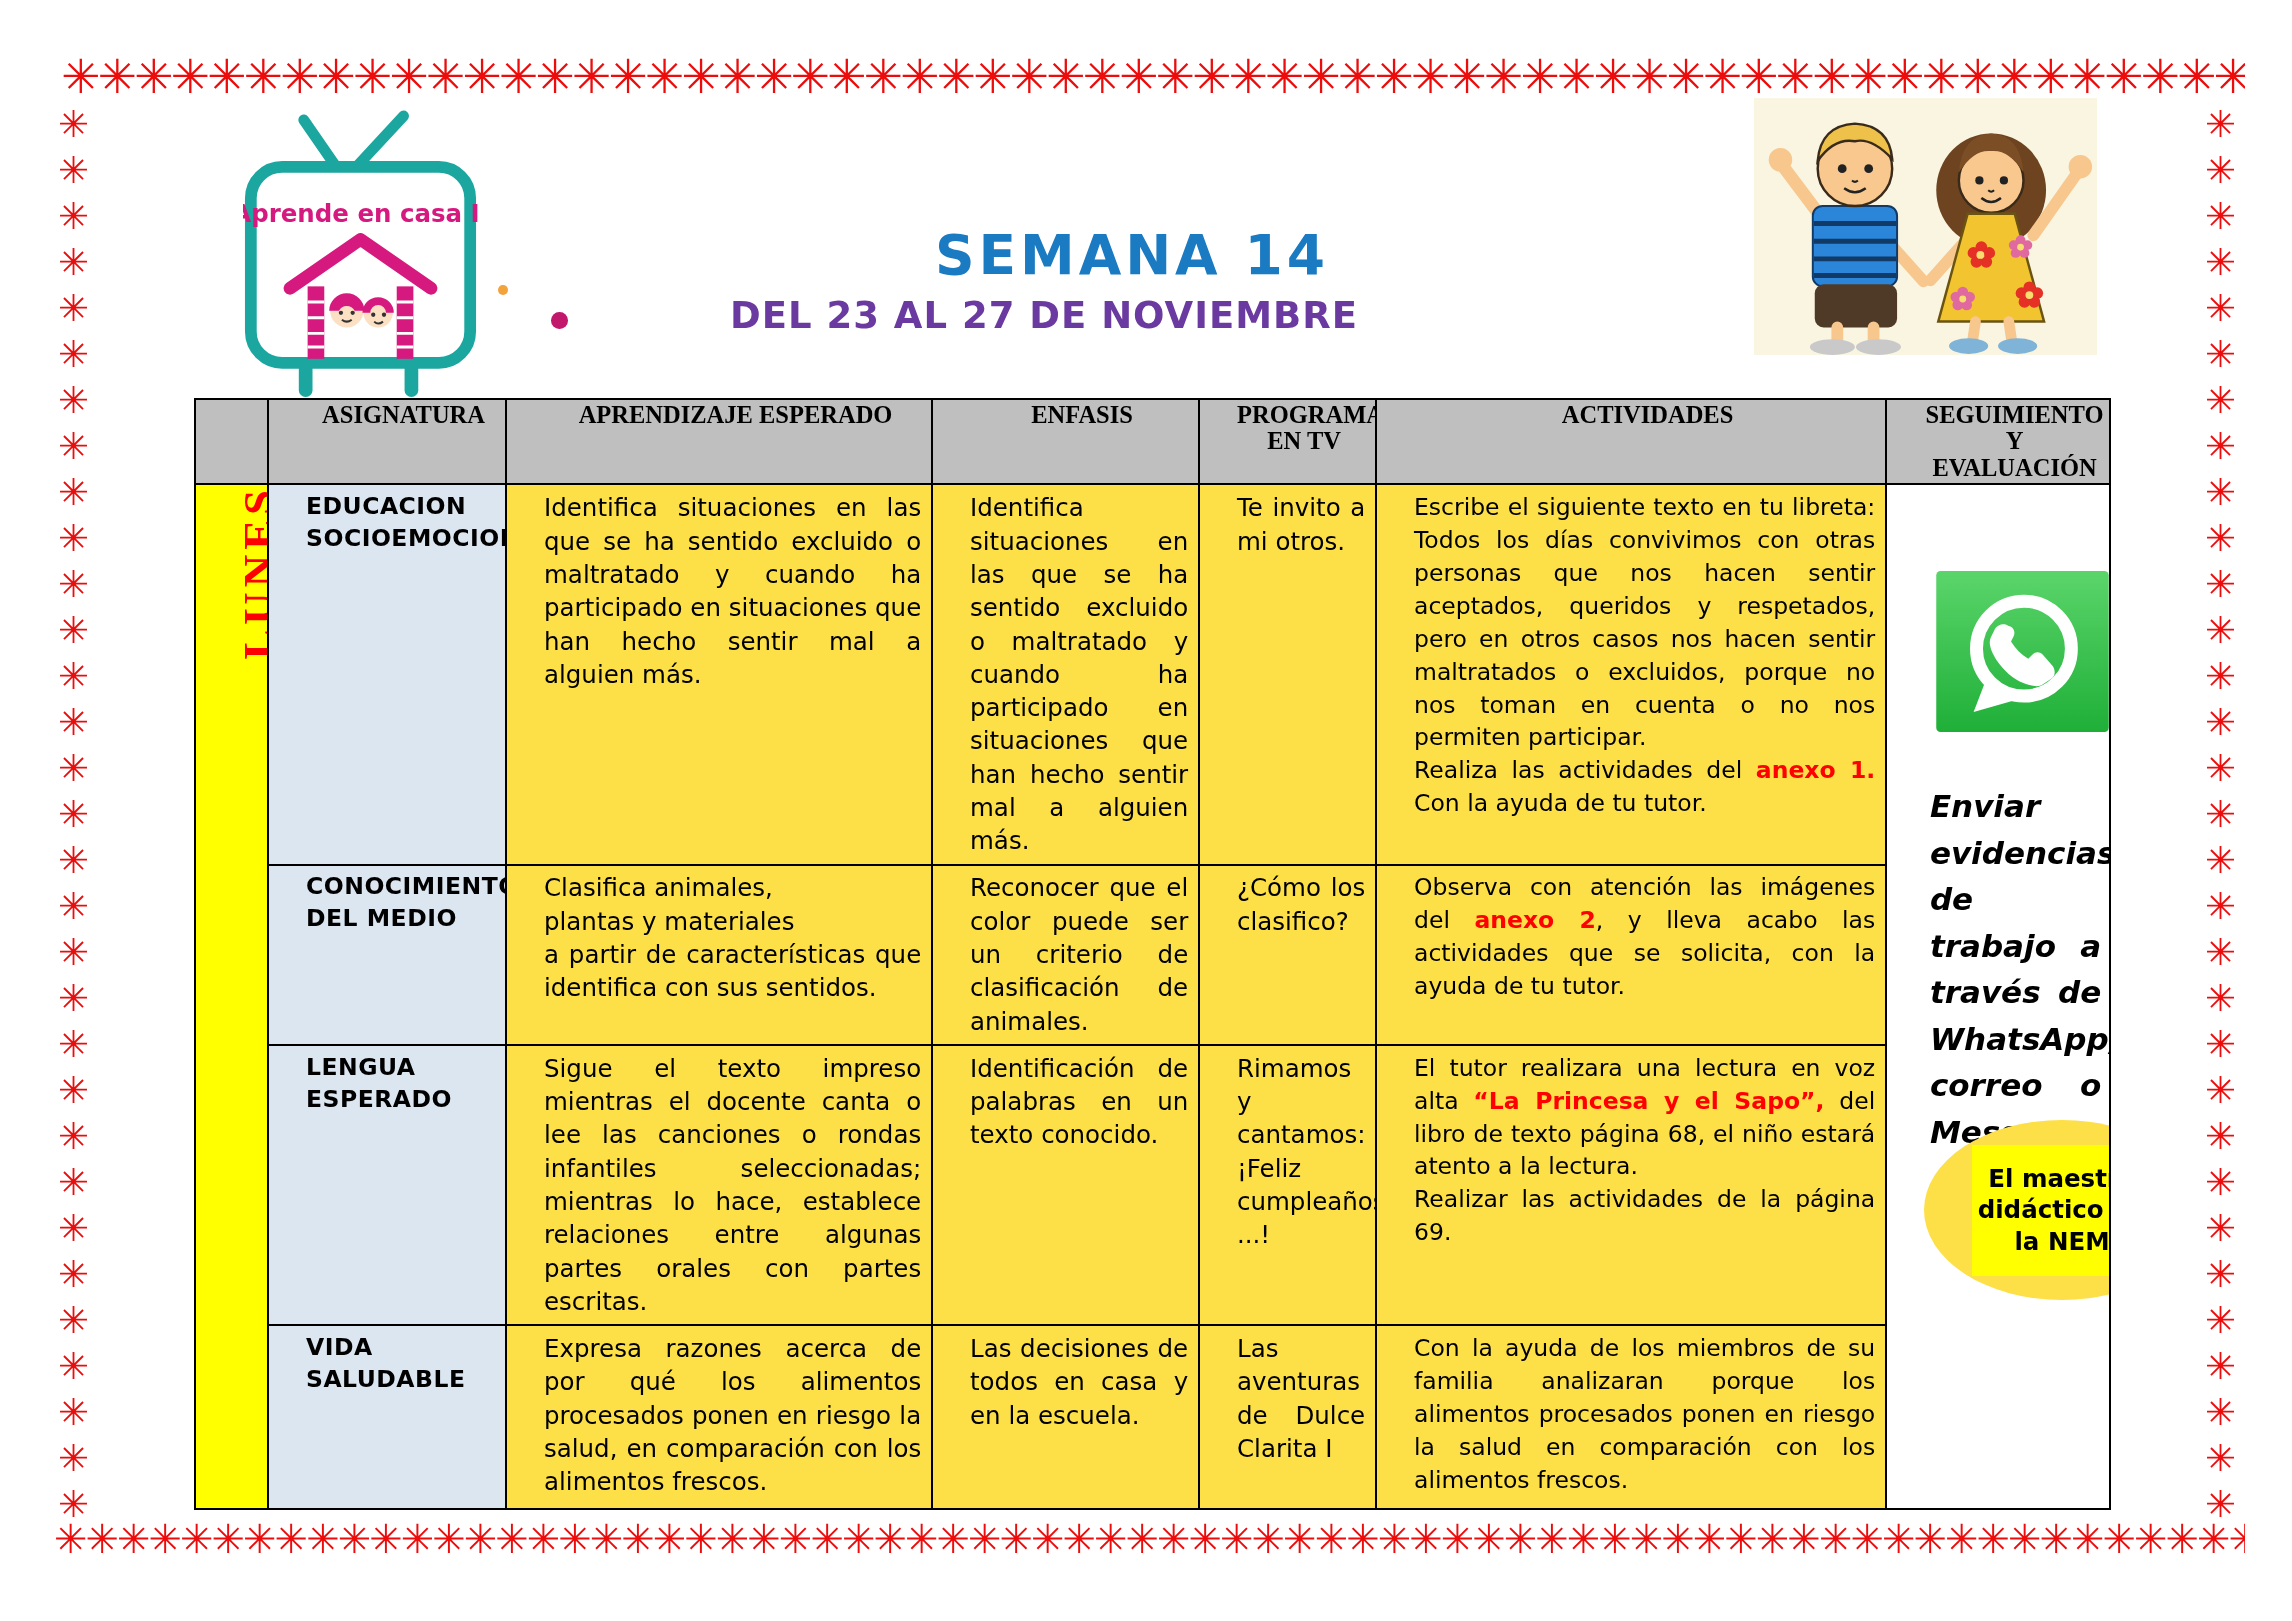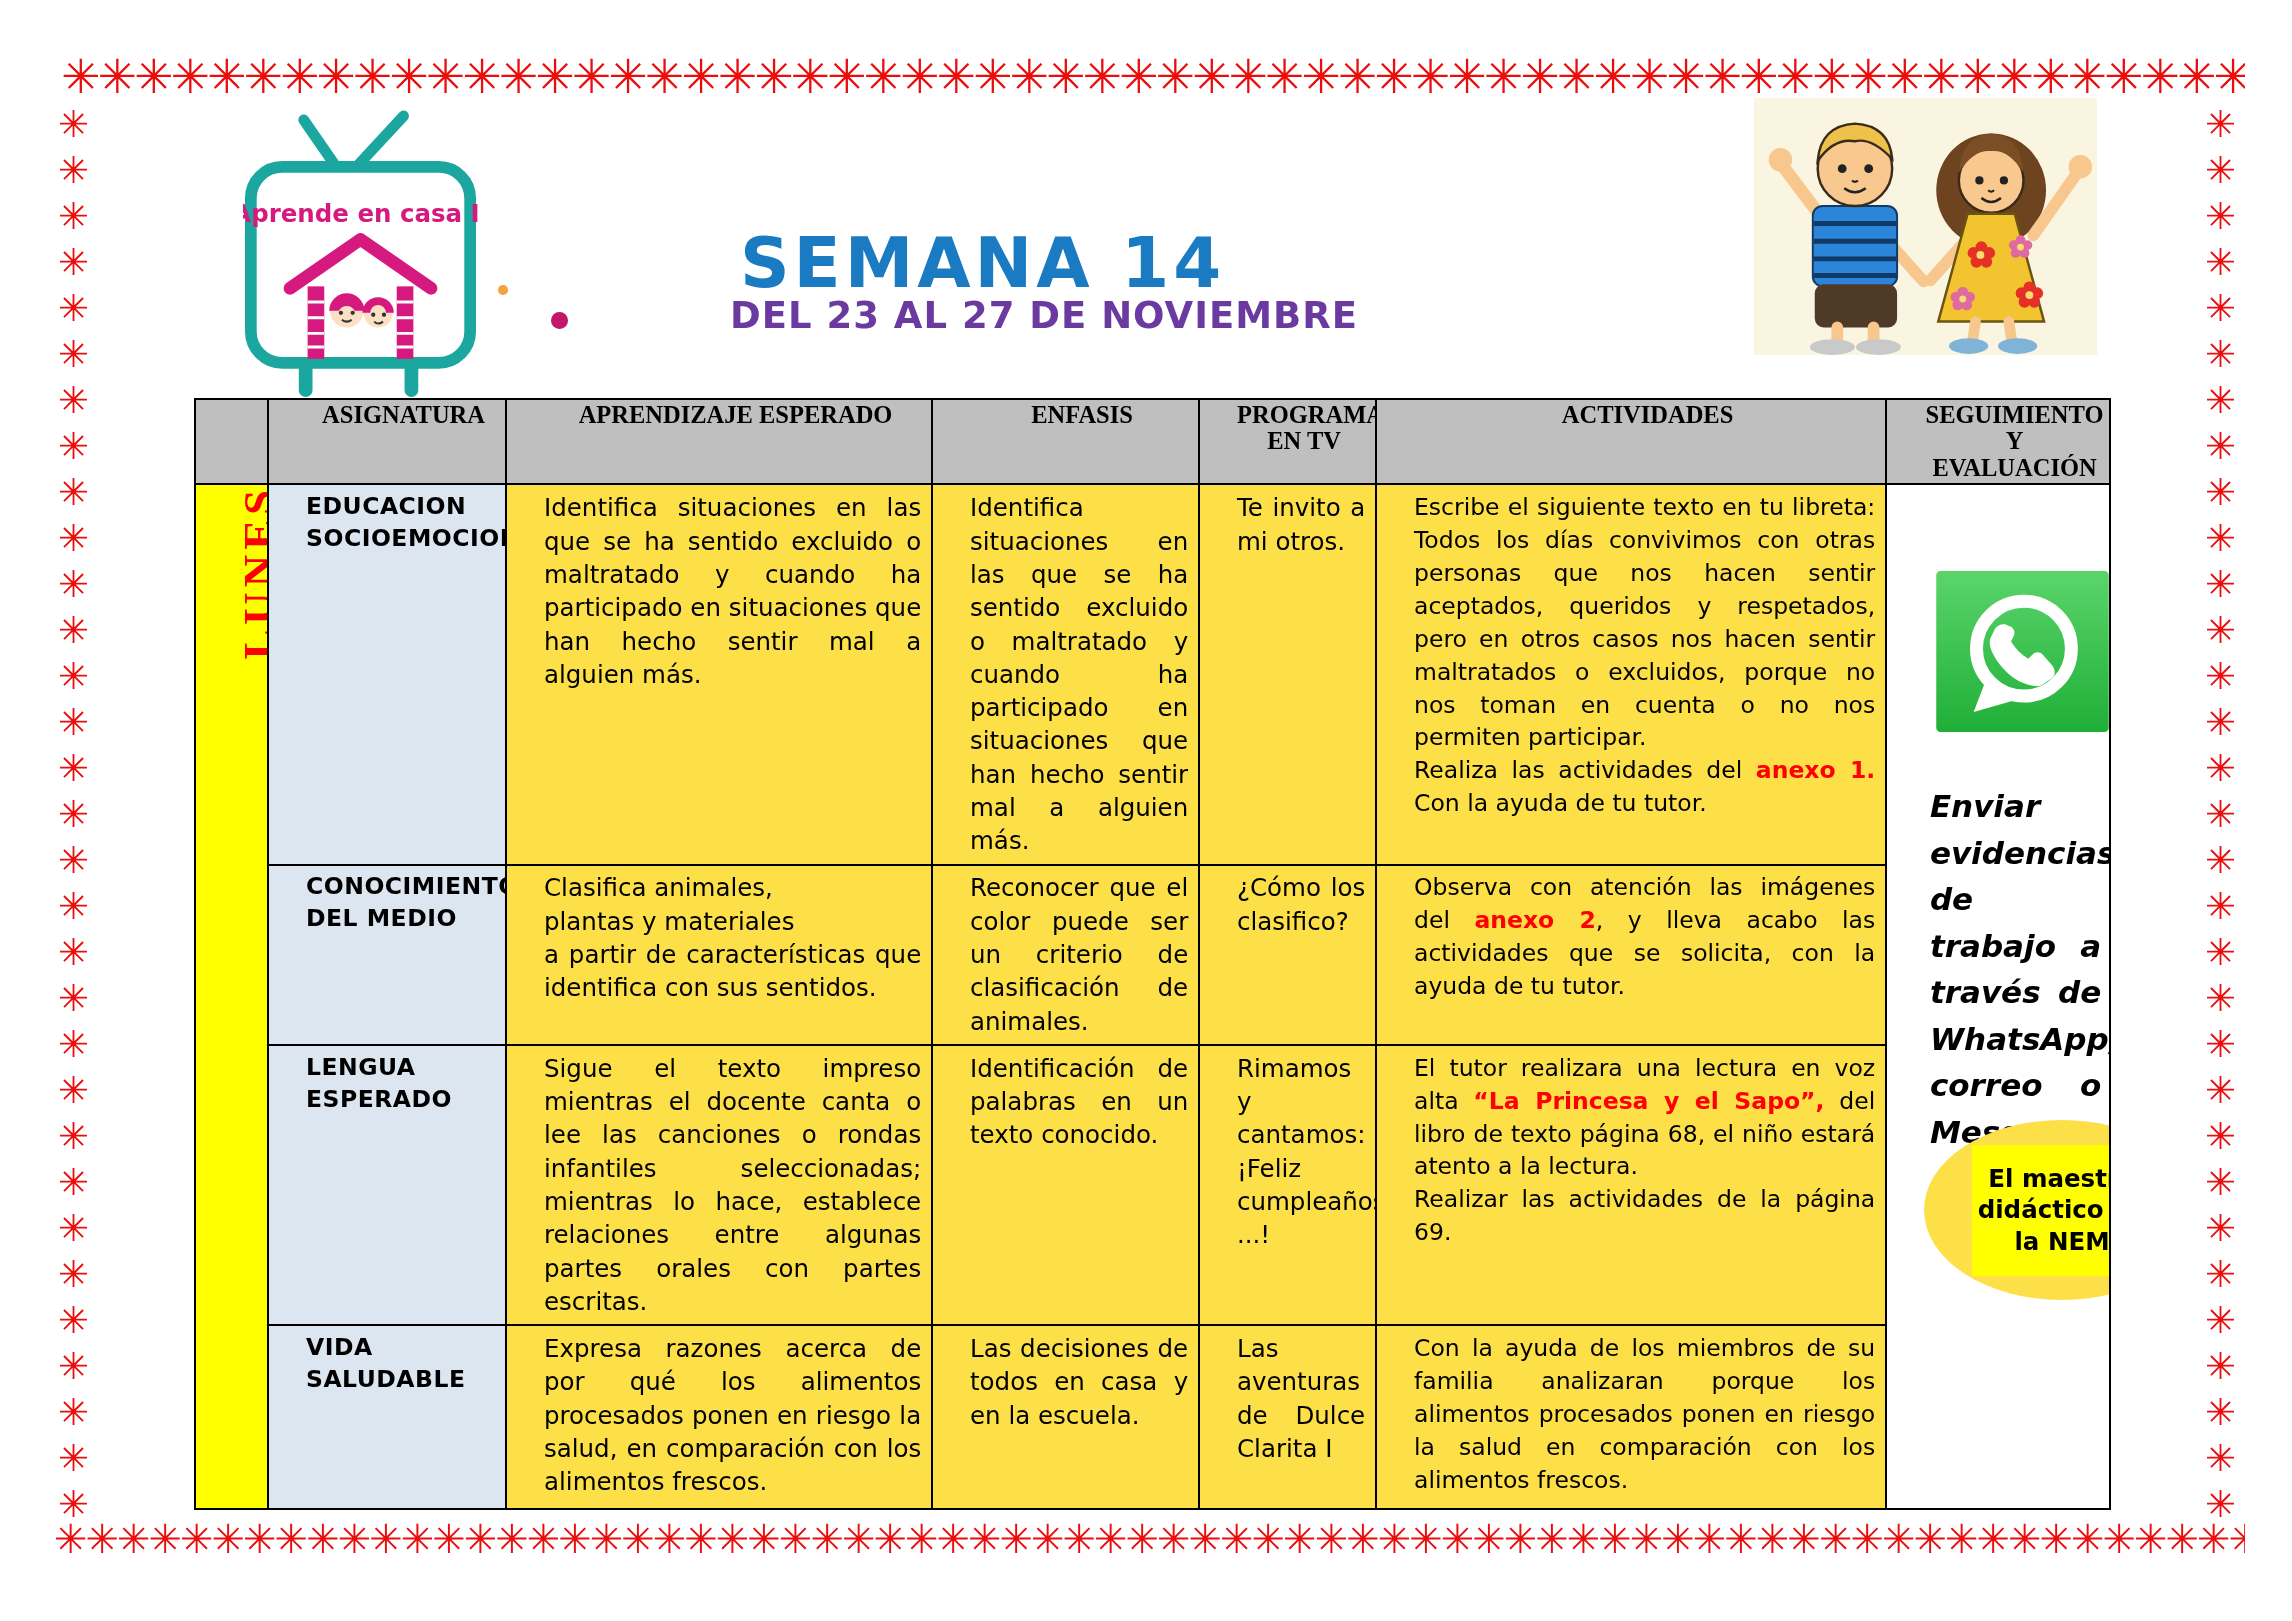--- a/index.html
+++ b/index.html
@@ -11,22 +11,22 @@
 
   
   .border-strip { position:absolute; color:#ec0c0c; overflow:hidden; user-select:none; }
   #border-top    { left:61px;  top:47px;   width:2184px; height:61px;  font-size:47px; line-height:59px; white-space:nowrap; letter-spacing:-2.9px; }
   #border-bottom { left:54px;  top:1514px; width:2191px; height:53px;  font-size:40px; line-height:51px; white-space:nowrap; letter-spacing:-2px; }
   #border-left   { left:47px;  top:102px;  width:53px;   height:1419px; font-size:37px; line-height:46px; word-break:break-all; text-align:center; }
   #border-right  { left:2194px;top:102px;  width:53px;   height:1419px; font-size:37px; line-height:46px; word-break:break-all; text-align:center; }
 
   
   #logo   { position:absolute; left:243px; top:110px; }
-  #title    { position:absolute; left:740px; top:223px; width:784px; 
-              font-size:69px; font-weight:bold; color:#1a7ac2; letter-spacing:3.9px; }
+  #title    { position:absolute; left:740px; top:223px; width:784px; text-align:center;
+              font-size:55px; font-weight:bold; color:#1a7ac2; letter-spacing:3.9px; }
   #subtitle { position:absolute; left:730px; top:294px; width:804px; text-align:left;
               font-size:37px; font-weight:bold; color:#6b3aa0; letter-spacing:1px; }
   #kids { position:absolute; left:1754px; top:98px; }
   .speck { position:absolute; border-radius:50%; }
   #speck-orange { left:498px; top:285px; width:9.8px; height:9.8px; background:#f2a33c; }
   #speck-pink   { left:551px; top:312px; width:16.7px; height:16.7px; background:#c2186b; }
 
   
   #plan-table { position:absolute; left:194px; top:398px; border-collapse:collapse; table-layout:fixed;
                 width:1915px; }

